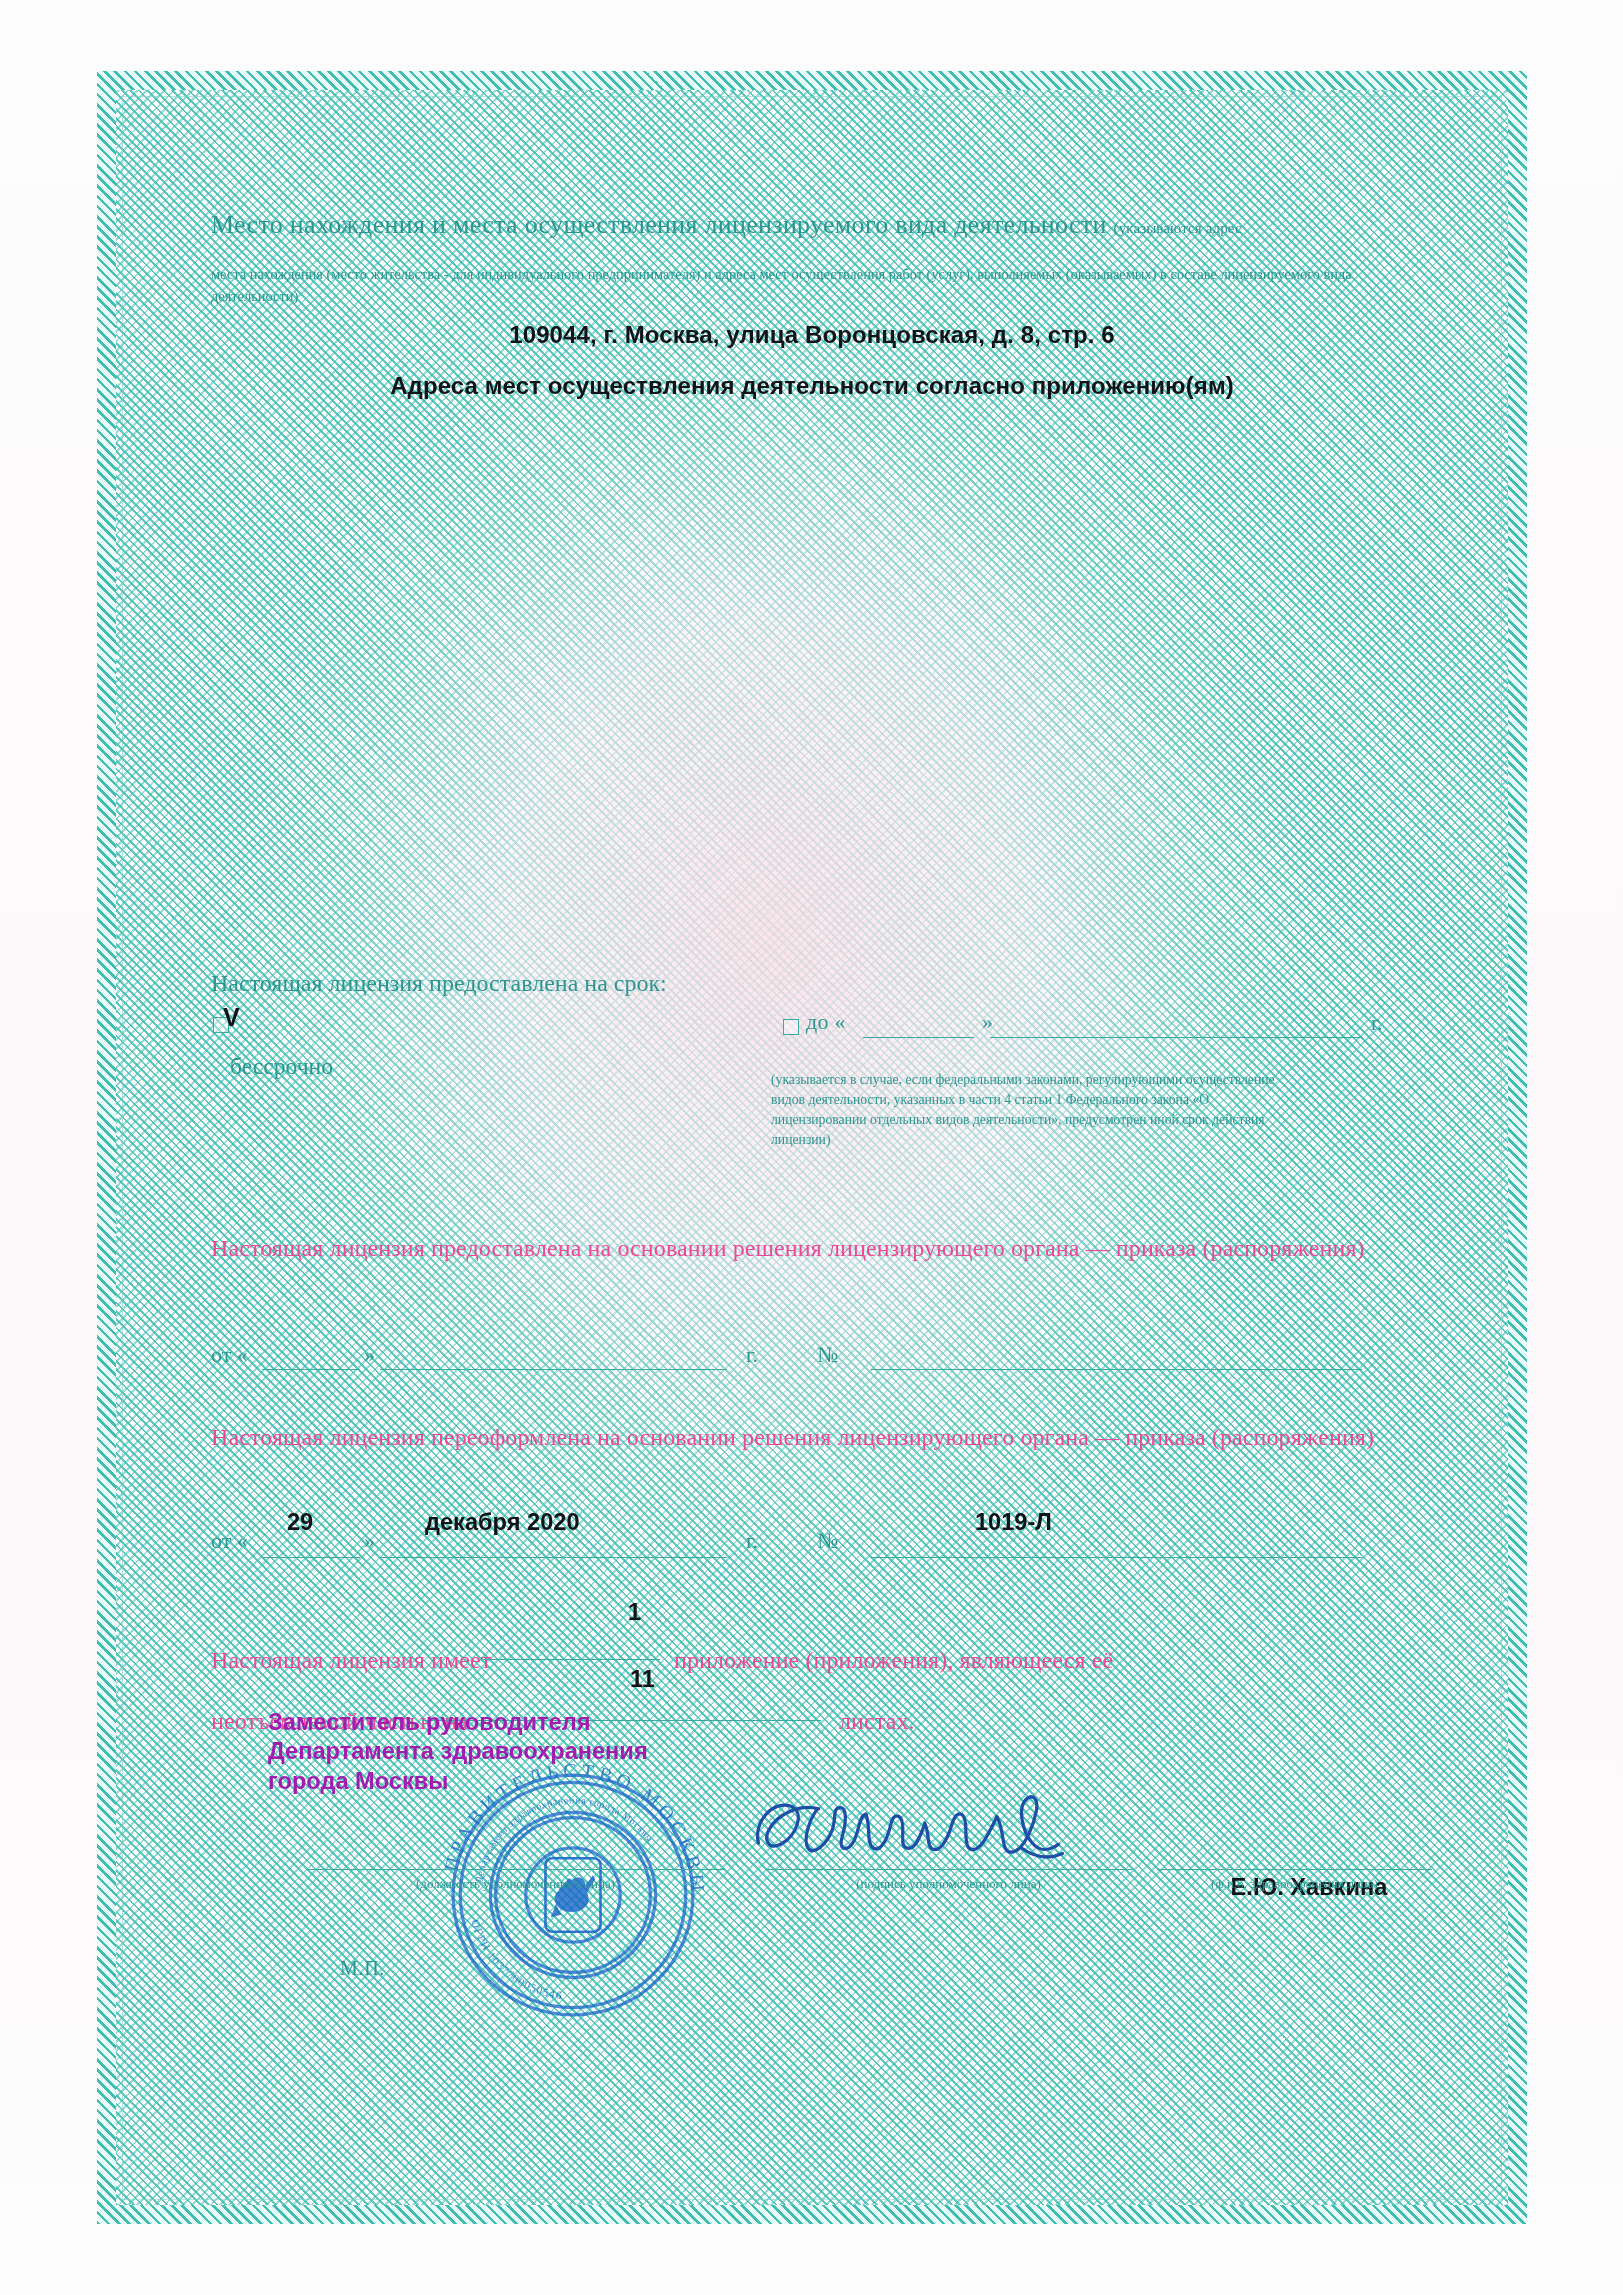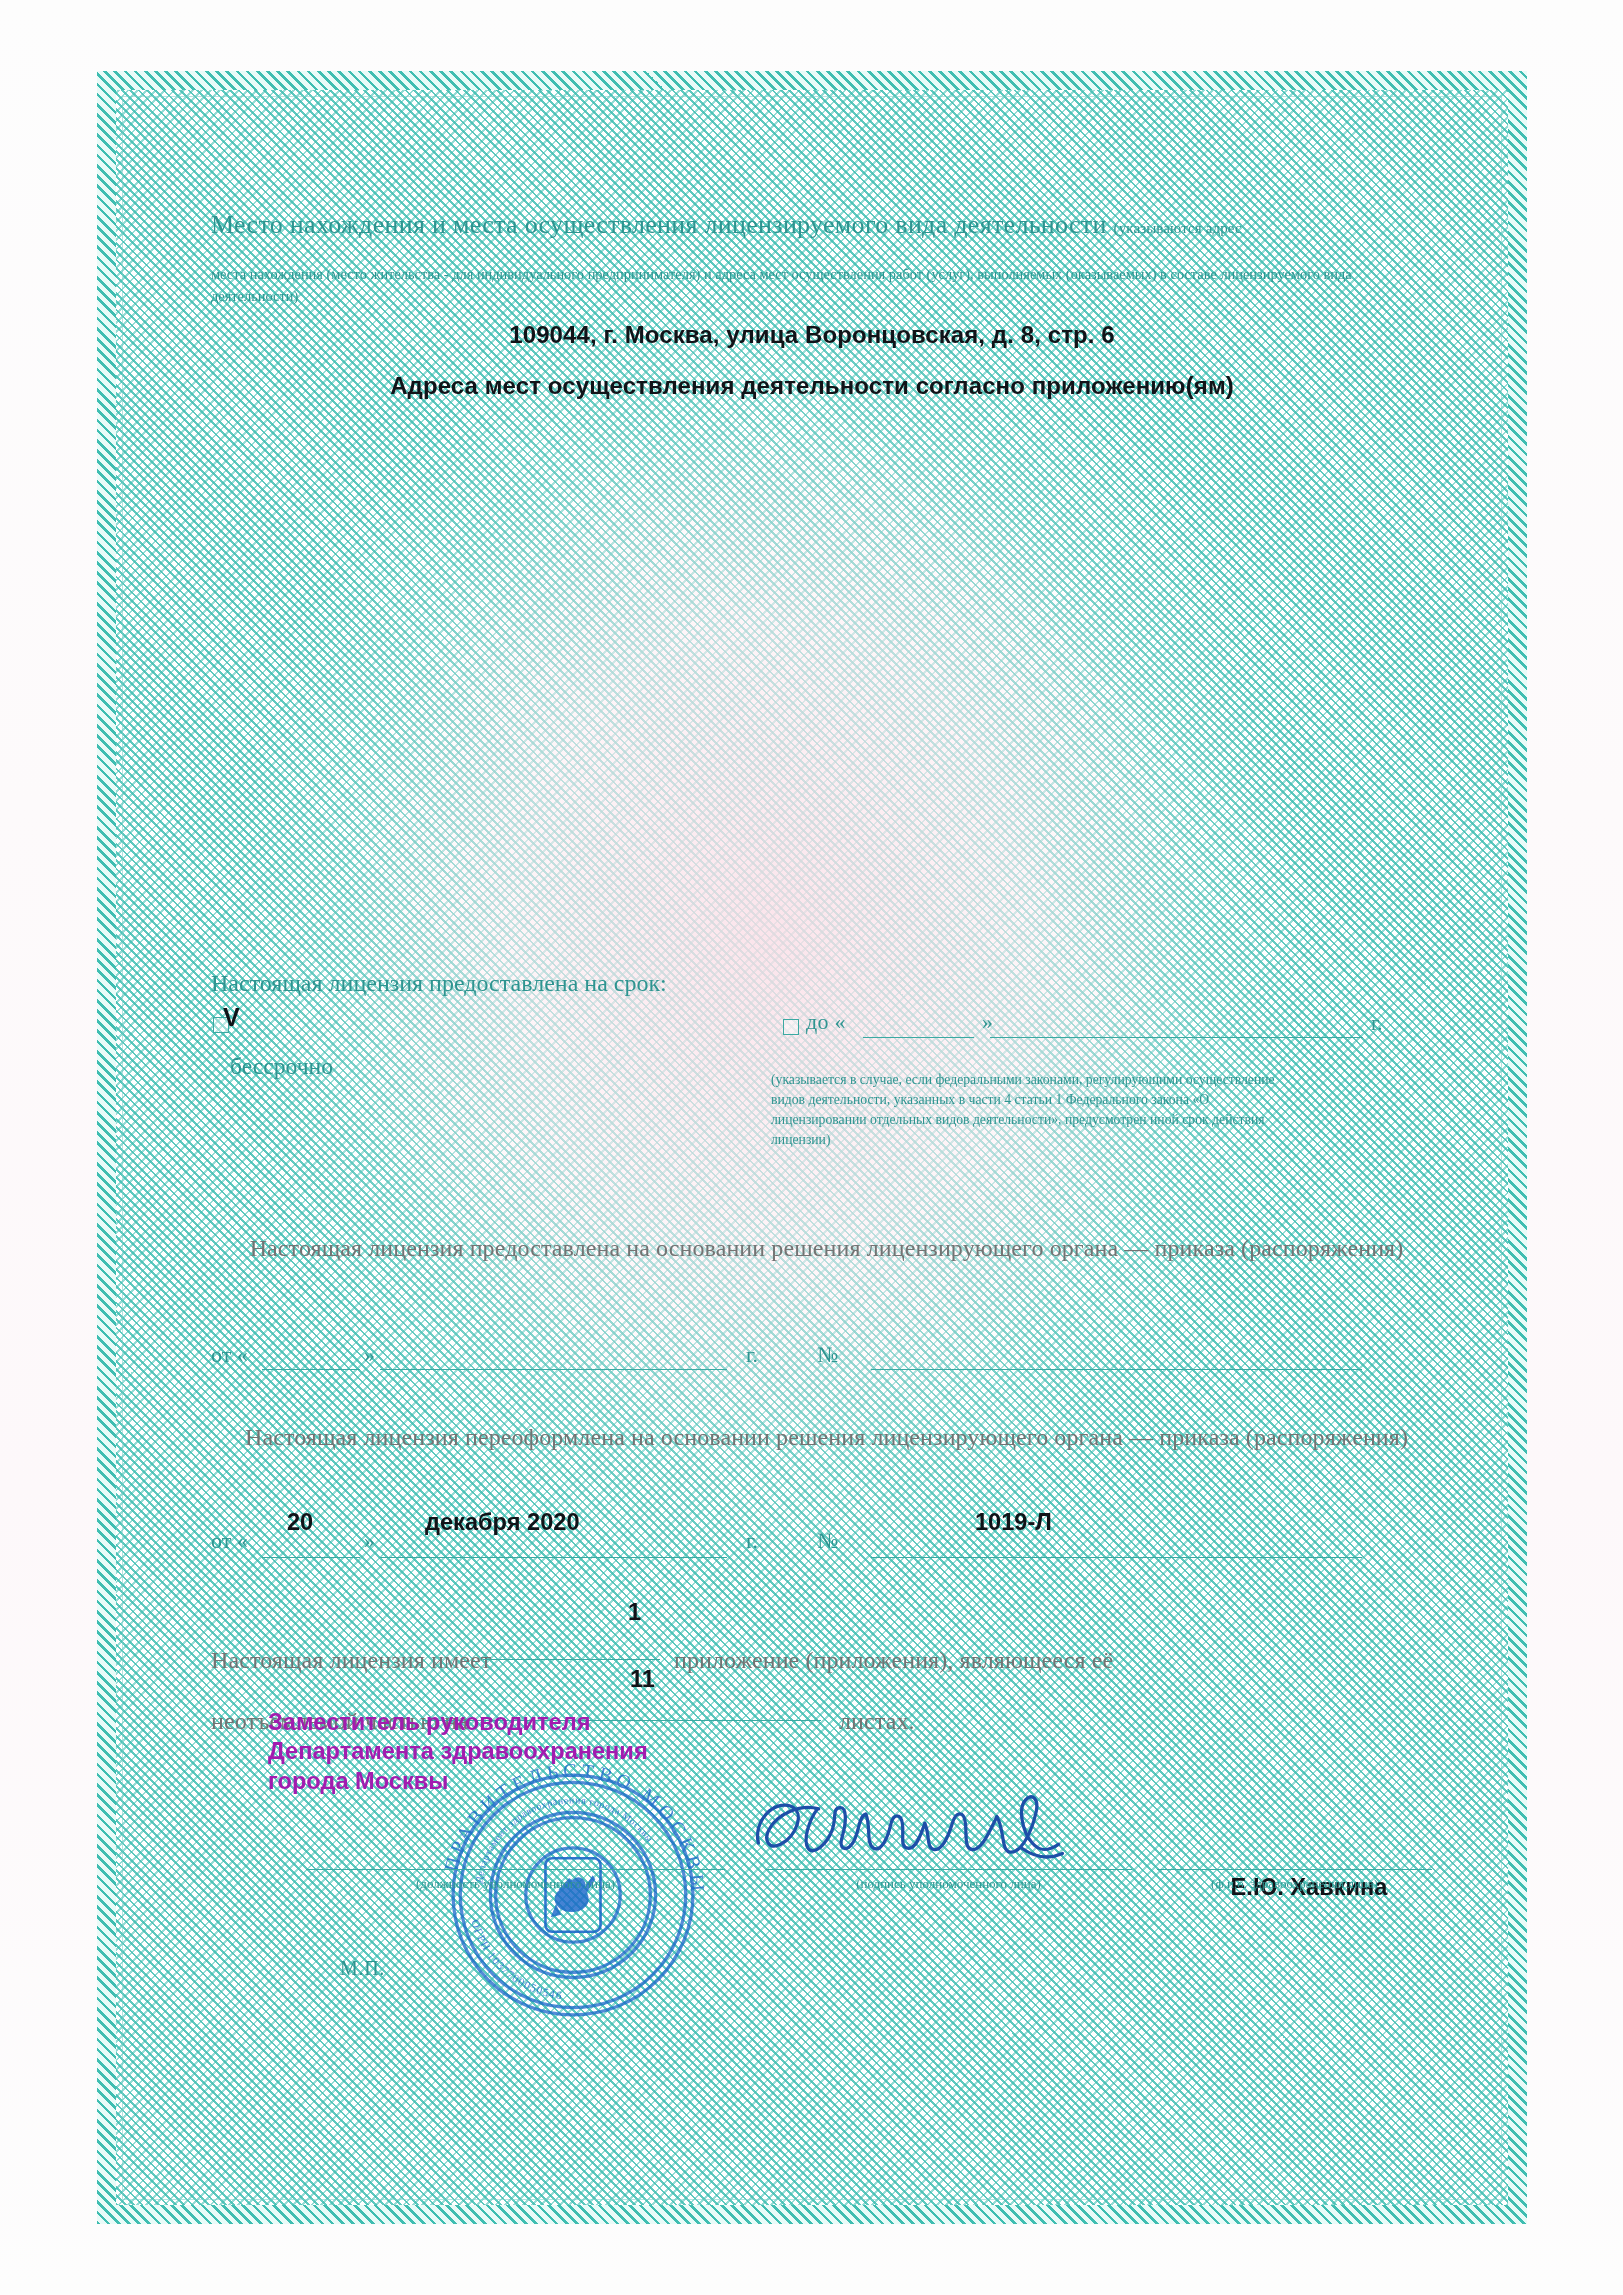--- a/index.html
+++ b/index.html
@@ -186,25 +186,24 @@
     left: 771px;
     top: 1070px;
     width: 524px;
     font-size: 13.7px;
     line-height: 1.45;
     color: #2e9490;
   }
 
   .para {
     position: absolute;
-    color: #737373;
+    color: #ec4899;
     font-size: 24px;
     line-height: 1.42;
     letter-spacing: 0.1px;
-    text-align: center;
   }
   .para-osn { left: 211px; top: 1231px; width: 1231px; }
   .para-pereof { left: 211px; top: 1420px; width: 1231px; }
 
   .row-ot {
     position: absolute;
     font-size: 22px;
     color: #2e9490;
   }
   .ot1 { left: 211px; top: 1342px; }
@@ -340,21 +339,21 @@
   <div class="filled" style="left:975px; top:1322px; font-size:23.6px;"></div>
 
   <div class="para para-pereof">Настоящая лицензия переоформлена на основании решения лицензирующего органа — приказа (распоряжения)</div>
   <div class="row-ot ot2">от «</div>
   <div class="u-line ot2-l1"></div>
   <div class="ot-kav2" style="left:364px; top:1528px;">»</div>
   <div class="u-line ot2-l2"></div>
   <div class="ot-g" style="left:746px; top:1528px;">г.</div>
   <div class="ot-no" style="left:817px; top:1528px;">№</div>
   <div class="u-line ot2-l3"></div>
-  <div class="filled val-day2">20</div>
+  <div class="filled val-day2">29</div>
   <div class="filled val-month2">декабря 2020</div>
   <div class="filled val-num2">1019-Л</div>
 
   <div class="para" style="left:211px; top:1643px; font-size:24px;">Настоящая лицензия имеет</div>
   <div class="u-line pl-line1"></div>
   <div class="para" style="left:674px; top:1643px; font-size:24px;">приложение (приложения), являющееся её</div>
   <div class="para" style="left:211px; top:1704px; font-size:24px;">неотъемлемой частью на</div>
   <div class="u-line pl-line2"></div>
   <div class="para" style="left:839px; top:1704px; font-size:24px;">листах.</div>
   <div class="filled val-count">1</div>

